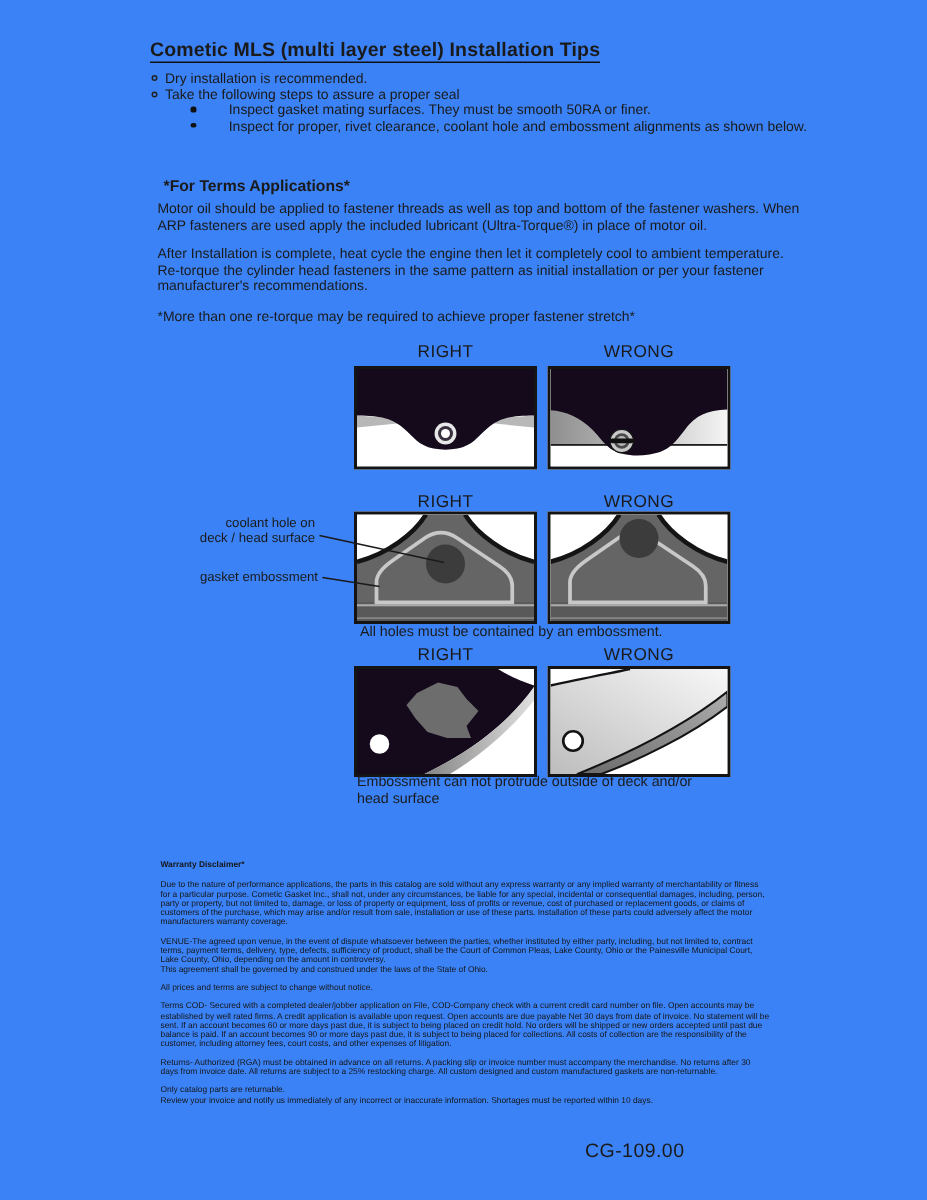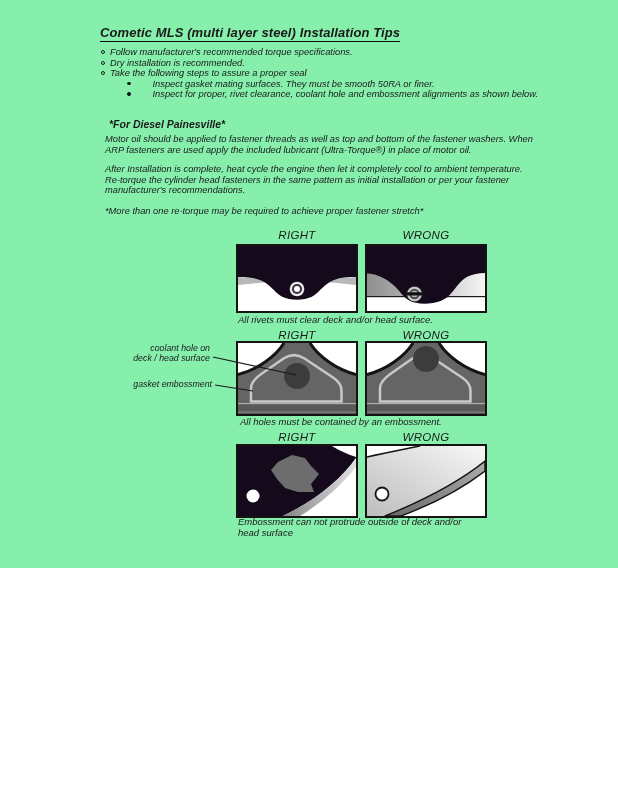--- a/index.html
+++ b/index.html
@@ -1,21 +1,20 @@
 <!DOCTYPE html>
 <html><head>
 <meta charset="utf-8">
 <style>
   * { margin:0; padding:0; box-sizing:border-box; }
   html,body { background:#ffffff; }
   .page {
-    position:relative; width:618px; height:568px; background:#86efac;
+    position:relative; width:618px; height:800px; background:#3b82f6;
     font-family:"Liberation Sans","DejaVu Sans",sans-serif; color:#1a1a1a;
     overflow:hidden;
-    font-style:italic;
   }
   .abs { position:absolute; }
 
   .title {
     left:100px; top:25px; font-size:13px; font-weight:bold;
     border-bottom:1.5px solid #111; padding-bottom:1px; letter-spacing:.1px;
   }
 
   .bullets { left:101px; top:47px; width:450px; font-size:9.3px; line-height:10.6px; }
   .b-row { display:flex; align-items:flex-start; }
@@ -50,41 +49,37 @@
 </head>
 <body>
 
 <div class="page">
 
   <h1 class="abs title">Cometic MLS (multi layer steel) Installation Tips</h1>
 
   <div class="abs bullets">
     <div class="b-row">
       <span class="marker"></span>
-      <span>Follow manufacturer's recommended torque specifications.</span>
+      <span>Dry installation is recommended.</span>
     </div>
     <div class="b-row">
       <span class="marker"></span>
-      <span>Dry installation is recommended.</span>
-    </div>
-    <div class="b-row">
-      <span class="marker"></span>
       <span>Take the following steps to assure a proper seal</span>
     </div>
     <div class="b-row sub">
       <span class="marker"></span>
       <span>Inspect gasket mating surfaces.  They must be smooth 50RA or finer.</span>
     </div>
     <div class="b-row sub">
       <span class="marker"></span>
       <span>Inspect for proper, rivet clearance, coolant hole and embossment alignments as shown below.</span>
     </div>
   </div>
 
-  <div class="abs diesel-heading">*For Diesel Painesville*</div>
+  <div class="abs diesel-heading">*For Terms Applications*</div>
   <div class="abs body-para p1">Motor oil should be applied to fastener threads as well as top and bottom of the fastener washers. When ARP fasteners are used apply the included lubricant (Ultra-Torque®) in place of motor oil.</div>
   <div class="abs body-para p2">After Installation is complete, heat cycle the engine then let it completely cool to ambient temperature. Re-torque the cylinder head fasteners in the same pattern as initial installation or per your fastener manufacturer's recommendations.</div>
   <div class="abs body-para note">*More than one re-torque may be required to achieve proper fastener stretch*</div>
 
   <div class="abs fig-label" style="left:236px; top:229px;">RIGHT</div>
   <div class="abs fig-label" style="left:365px; top:229px;">WRONG</div>
 
   <div class="abs panel" style="left:236px; top:244px; height:69px;">
     <svg width="118" height="65" viewBox="0 0 118 65">
       <polygon points="0,31 45,34.5 0,39" fill="#b8b8b8"></polygon>
@@ -113,21 +108,20 @@
       <path d="M0,0 H118 V27 C104,27.5 97,31 90,40 C83,49 79,55 66,57 C59.5,58 54,58 48,56.5 C37.5,54 35,47.5 28,40.5 C20,32.5 10,28 0,27.5 Z" fill="#150a1c"></path>
       <g>
         <circle cx="47.5" cy="48" r="7.8" fill="#c9c9c9" stroke="#141414" stroke-width="0.8"></circle>
         <circle cx="47.5" cy="48" r="5.2" fill="#4a4a4a"></circle>
         <circle cx="47.5" cy="48" r="3.3" fill="#b5b5b5"></circle>
         <rect x="39.5" y="46.3" width="16" height="3.2" rx="1.6" fill="#101010"></rect>
       </g>
     </svg>
   </div>
 
-  <div class="abs caption" style="left:238px; top:315px;">All rivets must clear deck and/or head surface.</div>
 
   <div class="abs fig-label" style="left:236px; top:329px;">RIGHT</div>
   <div class="abs fig-label" style="left:365px; top:329px;">WRONG</div>
 
   <div class="abs side-label" style="left:90px; top:344px;">
     <div>coolant hole on</div>
     <div>deck / head surface</div>
   </div>
   <div class="abs side-label" style="left:92px; top:380px;">gasket embossment</div>
 

